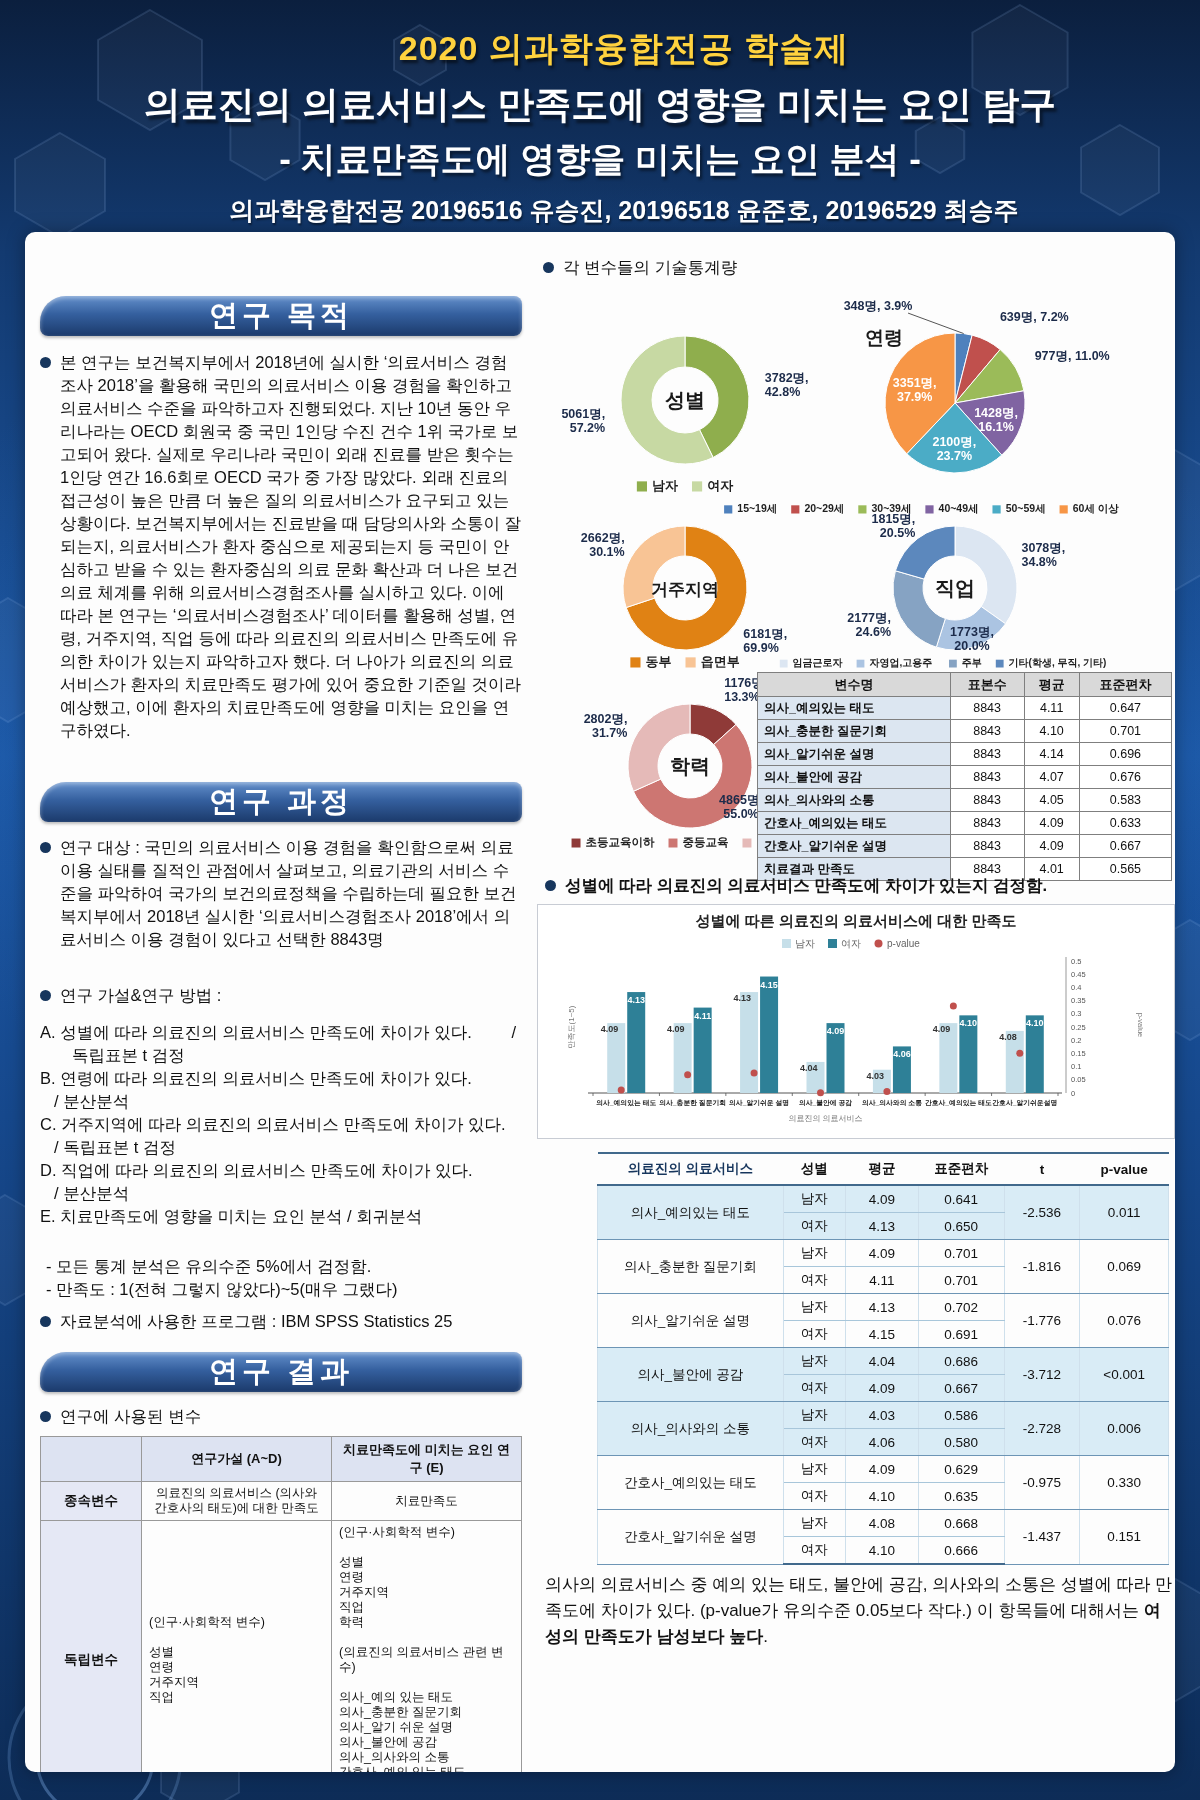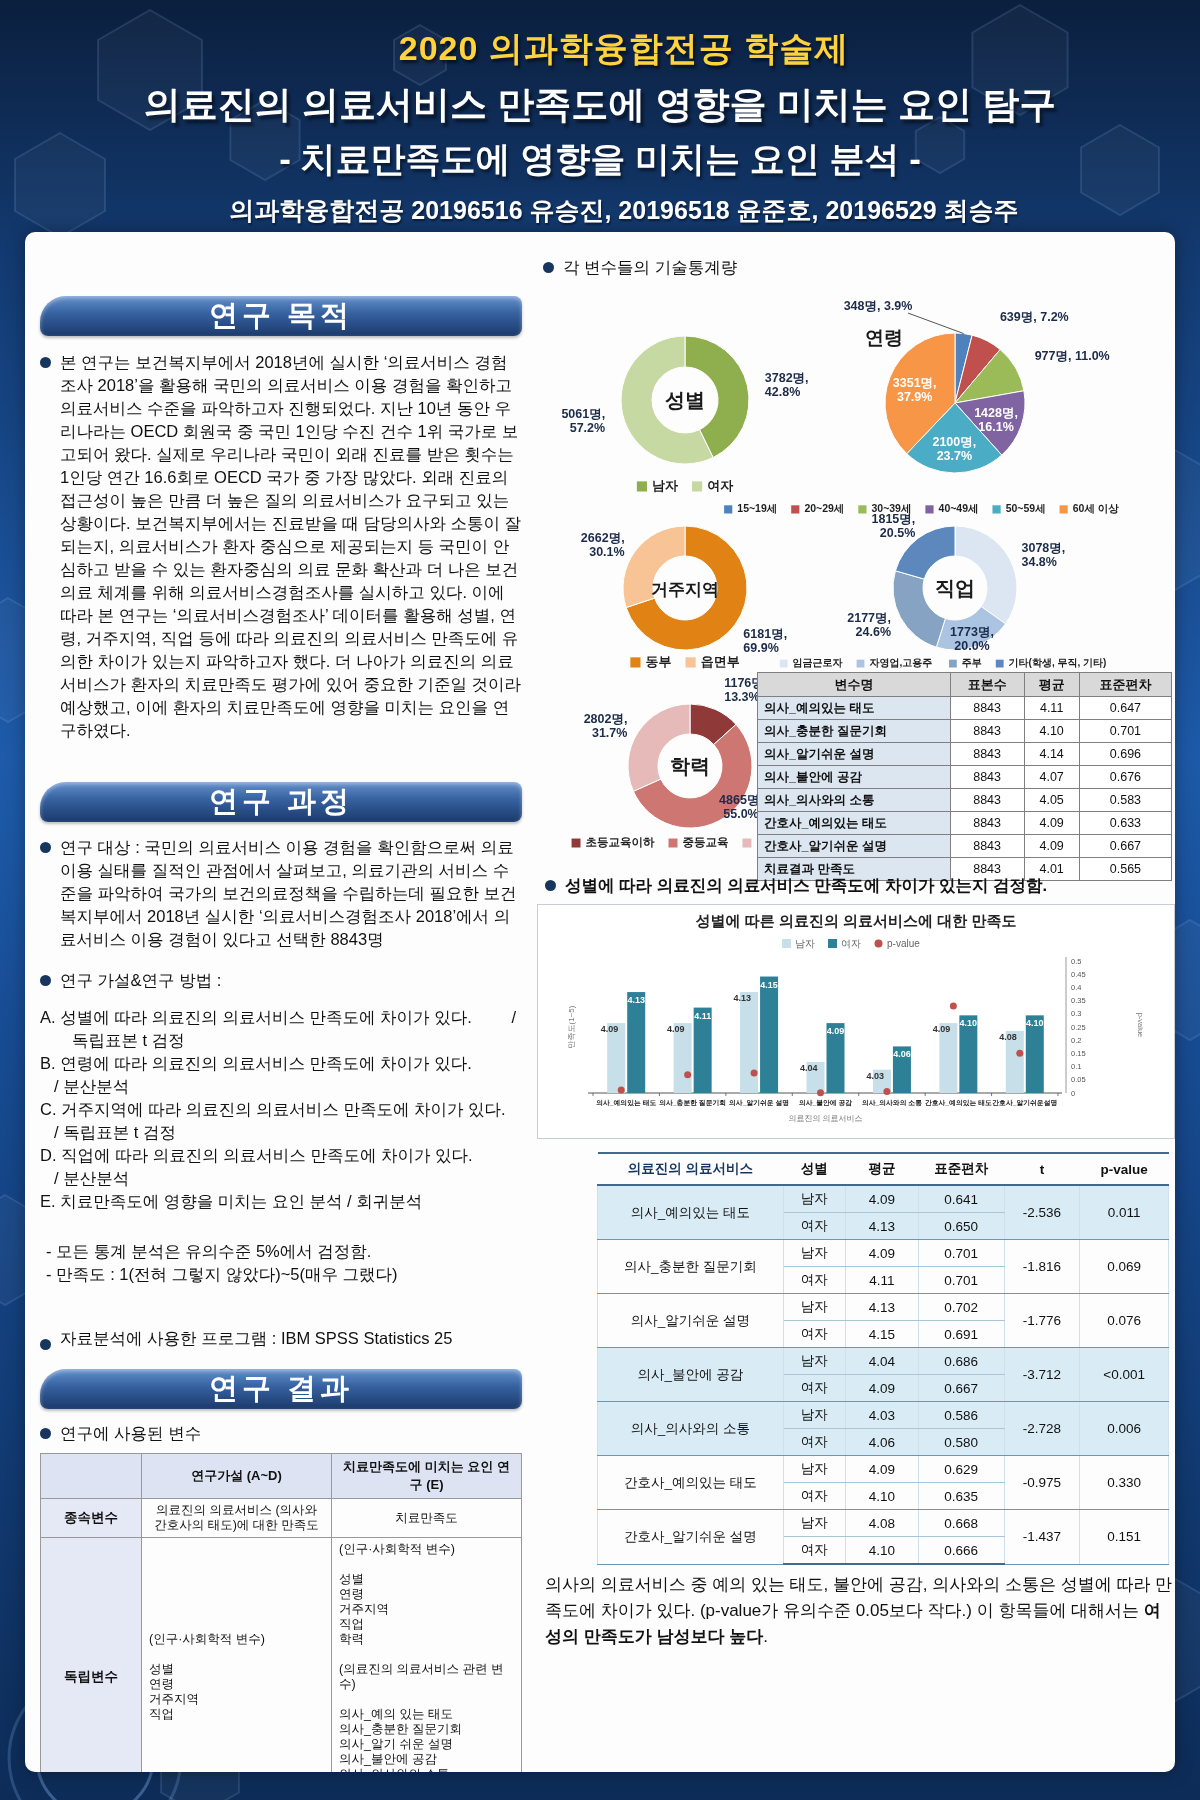--- a/index.html
+++ b/index.html
@@ -104,40 +104,40 @@
       <p>본 연구는 보건복지부에서 2018년에 실시한 ‘의료서비스 경험조사 2018’을 활용해 국민의 의료서비스 이용 경험을 확인하고 의료서비스 수준을 파악하고자 진행되었다. 지난 10년 동안 우리나라는 OECD 회원국 중 국민 1인당 수진 건수 1위 국가로 보고되어 왔다. 실제로 우리나라 국민이 외래 진료를 받은 횟수는 1인당 연간 16.6회로 OECD 국가 중 가장 많았다. 외래 진료의 접근성이 높은 만큼 더 높은 질의 의료서비스가 요구되고 있는 상황이다. 보건복지부에서는 진료받을 때 담당의사와 소통이 잘 되는지, 의료서비스가 환자 중심으로 제공되는지 등 국민이 안심하고 받을 수 있는 환자중심의 의료 문화 확산과 더 나은 보건의료 체계를 위해 의료서비스경험조사를 실시하고 있다. 이에 따라 본 연구는 ‘의료서비스경험조사’ 데이터를 활용해 성별, 연령, 거주지역, 직업 등에 따라 의료진의 의료서비스 만족도에 유의한 차이가 있는지 파악하고자 했다. 더 나아가 의료진의 의료서비스가 환자의 치료만족도 평가에 있어 중요한 기준일 것이라 예상했고, 이에 환자의 치료만족도에 영향을 미치는 요인을 연구하였다.</p>
     </div>
 
     <div class="secbar" style="margin-top:40px;">
       <span>연구 과정</span>
     </div>
     <div class="bullet-row" style="margin-top:14px;">
       <span class="dot"></span>
       <p>연구 대상 : 국민의 의료서비스 이용 경험을 확인함으로써 의료이용 실태를 질적인 관점에서 살펴보고, 의료기관의 서비스 수준을 파악하여 국가의 보건의료정책을 수립하는데 필요한 보건복지부에서 2018년 실시한 ‘의료서비스경험조사 2018’에서 의료서비스 이용 경험이 있다고 선택한 8843명</p>
     </div>
-    <div class="bullet-row" style="margin-top:18px;">
+    <div class="bullet-row" style="margin-top:33px;">
       <span class="dot"></span>
       <p>연구 가설&amp;연구 방법 :</p>
     </div>
     <div id="hypotheses" style="margin-top:14px;">
         <div class="hline"><span>A.  성별에 따라 의료진의 의료서비스 만족도에 차이가 있다.</span><span class="slash">/</span></div>
         <div class="hline ind2"><span>독립표본 t 검정</span></div>
         <div class="hline"><span>B. 연령에 따라 의료진의 의료서비스 만족도에 차이가 있다.</span></div>
         <div class="hline ind1"><span>/ 분산분석</span></div>
         <div class="hline"><span>C. 거주지역에 따라 의료진의 의료서비스 만족도에 차이가 있다.</span></div>
         <div class="hline ind1"><span>/ 독립표본 t 검정</span></div>
         <div class="hline"><span>D. 직업에 따라 의료진의 의료서비스 만족도에 차이가 있다.</span></div>
         <div class="hline ind1"><span>/ 분산분석</span></div>
         <div class="hline"><span>E. 치료만족도에 영향을 미치는 요인 분석 / 회귀분석</span></div>
       </div>
     <div id="method-notes" style="margin-top:27px;">
         <div class="note-line">- 모든 통계 분석은 유의수준 5%에서 검정함.</div>
         <div class="note-line">- 만족도 : 1(전혀 그렇지 않았다)~5(매우 그랬다)</div>
       </div>
-    <div class="bullet-row" style="margin-top:41px;align-items:flex-end;">
+    <div class="bullet-row" style="margin-top:9px;">
       <span class="dot"></span>
       <p>자료분석에 사용한 프로그램 : IBM SPSS Statistics 25</p>
     </div>
 
     <div class="secbar" style="margin-top:19px;">
       <span>연구 결과</span>
     </div>
     <div class="bullet-row" style="margin-top:13px;">
       <span class="dot"></span>
       <p>연구에 사용된 변수</p>

